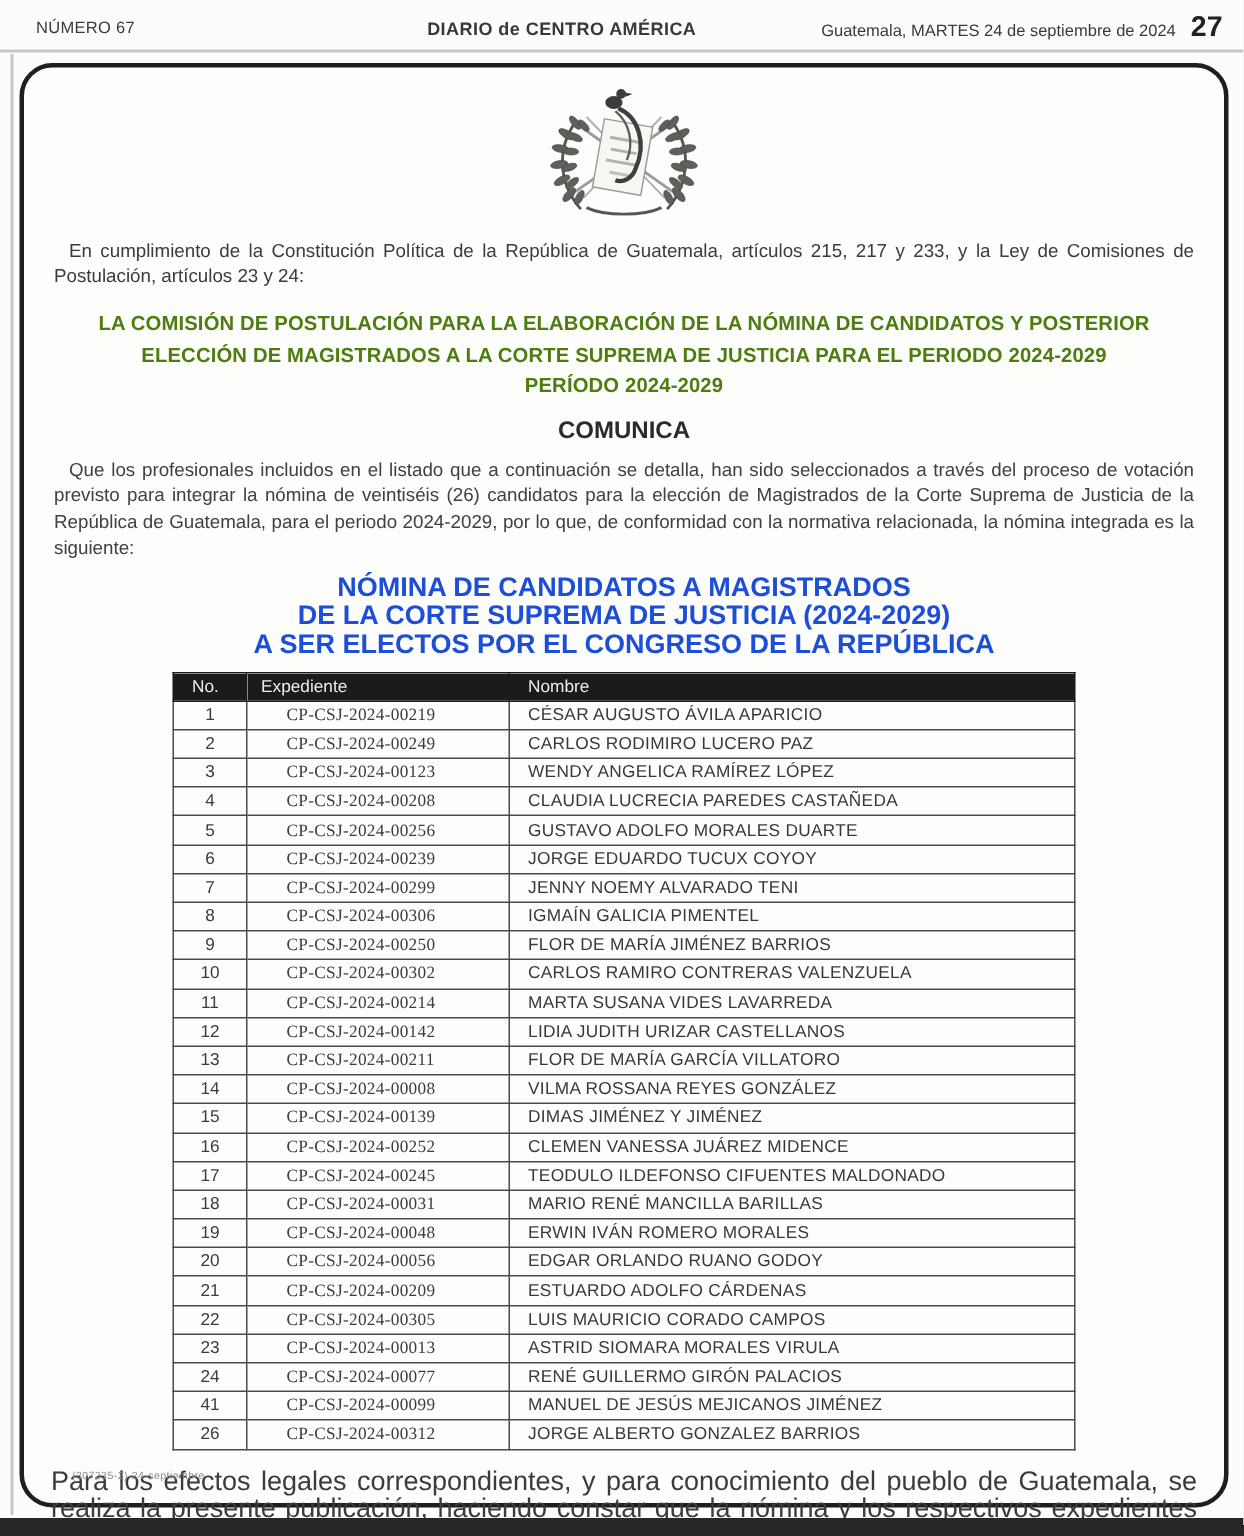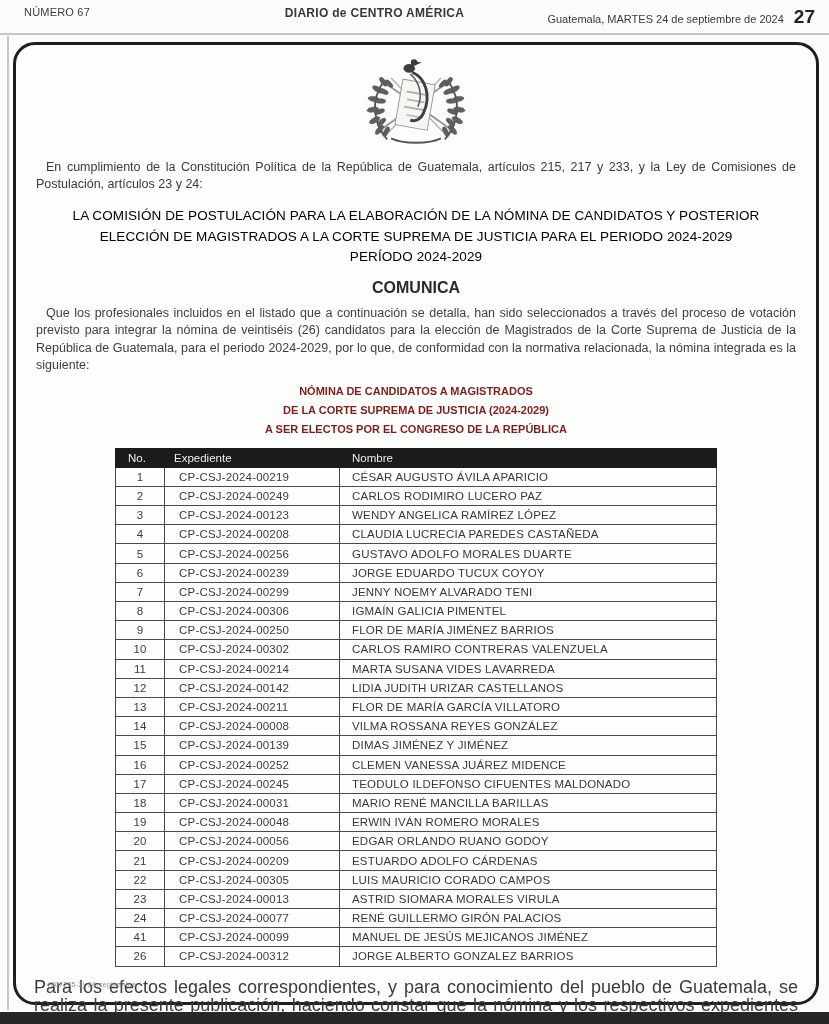--- a/index.html
+++ b/index.html
@@ -11,21 +11,21 @@
     overflow: hidden;
     position: relative;
   }
   .sheet {
     position: absolute; inset: 0;
     background: #fcfcfb;
   }
   
   .masthead {
     position: absolute; top: 0; left: 0; right: 0; height: 32px;
-    display: flex; align-items: flex-start;
+    display: flex; align-items: center;
     padding: 6px 14px 0 24px;
     color: #3a3a3a;
   }
   .masthead .numero { font-size: 11px; letter-spacing: .2px; width: 220px; }
   .masthead .diario { font-size: 12px; font-weight: bold; letter-spacing: .3px; flex: 1; text-align: center; color: #383838; }
   .masthead .right-group { width: 310px; display: flex; align-items: baseline; justify-content: flex-end; gap: 10px; }
   .masthead .fecha { font-size: 11px; color: #3a3a3a; }
   .masthead .pagenum { font-size: 19px; font-weight: bold; color: #222; }
   .masthead-rule {
     position: absolute; top: 33px; left: 0; right: 0; height: 2px;
@@ -49,34 +49,34 @@
     background: #fdfdfc;
     padding: 6px 10px 0 10px;
   }
   .emblem-wrap { text-align: center; margin-top: 2px; height: 96px; }
   .intro {
     font-size: 12.5px; line-height: 17px; text-align: justify;
     margin: 10px 10px 0 10px; text-indent: 10px; color: #3b3b3b;
   }
   .comision-title {
     margin-top: 13px; text-align: center;
-    font-weight: normal; font-size: 13.5px; line-height: 20.5px; color: #000000;
+    font-weight: bold; font-size: 13.5px; line-height: 20.5px; color: #4d7c0f;
     letter-spacing: .1px;
   }
   .comunica {
     margin-top: 11px; text-align: center;
     font-weight: bold; font-size: 16px; color: #2a2a2a;
   }
   .body-par {
     font-size: 12.5px; line-height: 17.5px; text-align: justify;
     margin: 8px 10px 0 10px; text-indent: 10px; color: #404040;
   }
   .nomina-title {
     margin-top: 7px; text-align: center;
-    font-weight: bold; font-size: 11px; line-height: 19px; color: #7f1d1d;
+    font-weight: bold; font-size: 18px; line-height: 19px; color: #1d4ed8;
   }
   
   table.candidates {
     border-collapse: collapse;
     margin: 9px auto 0 auto;
     width: 601px;
     table-layout: fixed;
   }
   table.candidates th, table.candidates td {
     border: 1.5px solid #4a4a4a;
@@ -89,21 +89,21 @@
     font-weight: normal; text-align: left;
     border-color: #1b1b1b;
   }
   col.c-no { width: 49px; }
   col.c-exp { width: 175px; }
   col.c-nom { width: 377px; }
   th.h-no { padding-left: 12px; }
   th.h-exp { padding-left: 9px; }
   th.h-nom { padding-left: 12px; }
   td.no-cell { text-align: center; color: #3c3c3c; }
-  td.exp-cell { padding-left: 14px; color: #3c3c3c; letter-spacing: .2px; }
+  td.exp-cell { padding-left: 26px; color: #3c3c3c; letter-spacing: .2px; font-family: Liberation Serif, serif; }
   td.nom-cell { padding-left: 12px; color: #383838; letter-spacing: .2px; }
   
   .closing {
     font-size: 18px; line-height: 18px; text-align: justify;
     margin: 11px 8px 0 8px; color: #3b3b3b;
   }
   .dateline {
     font-size: 12.5px; text-align: right;
     margin: 8px 22px 0 0; color: #3b3b3b;
   }

